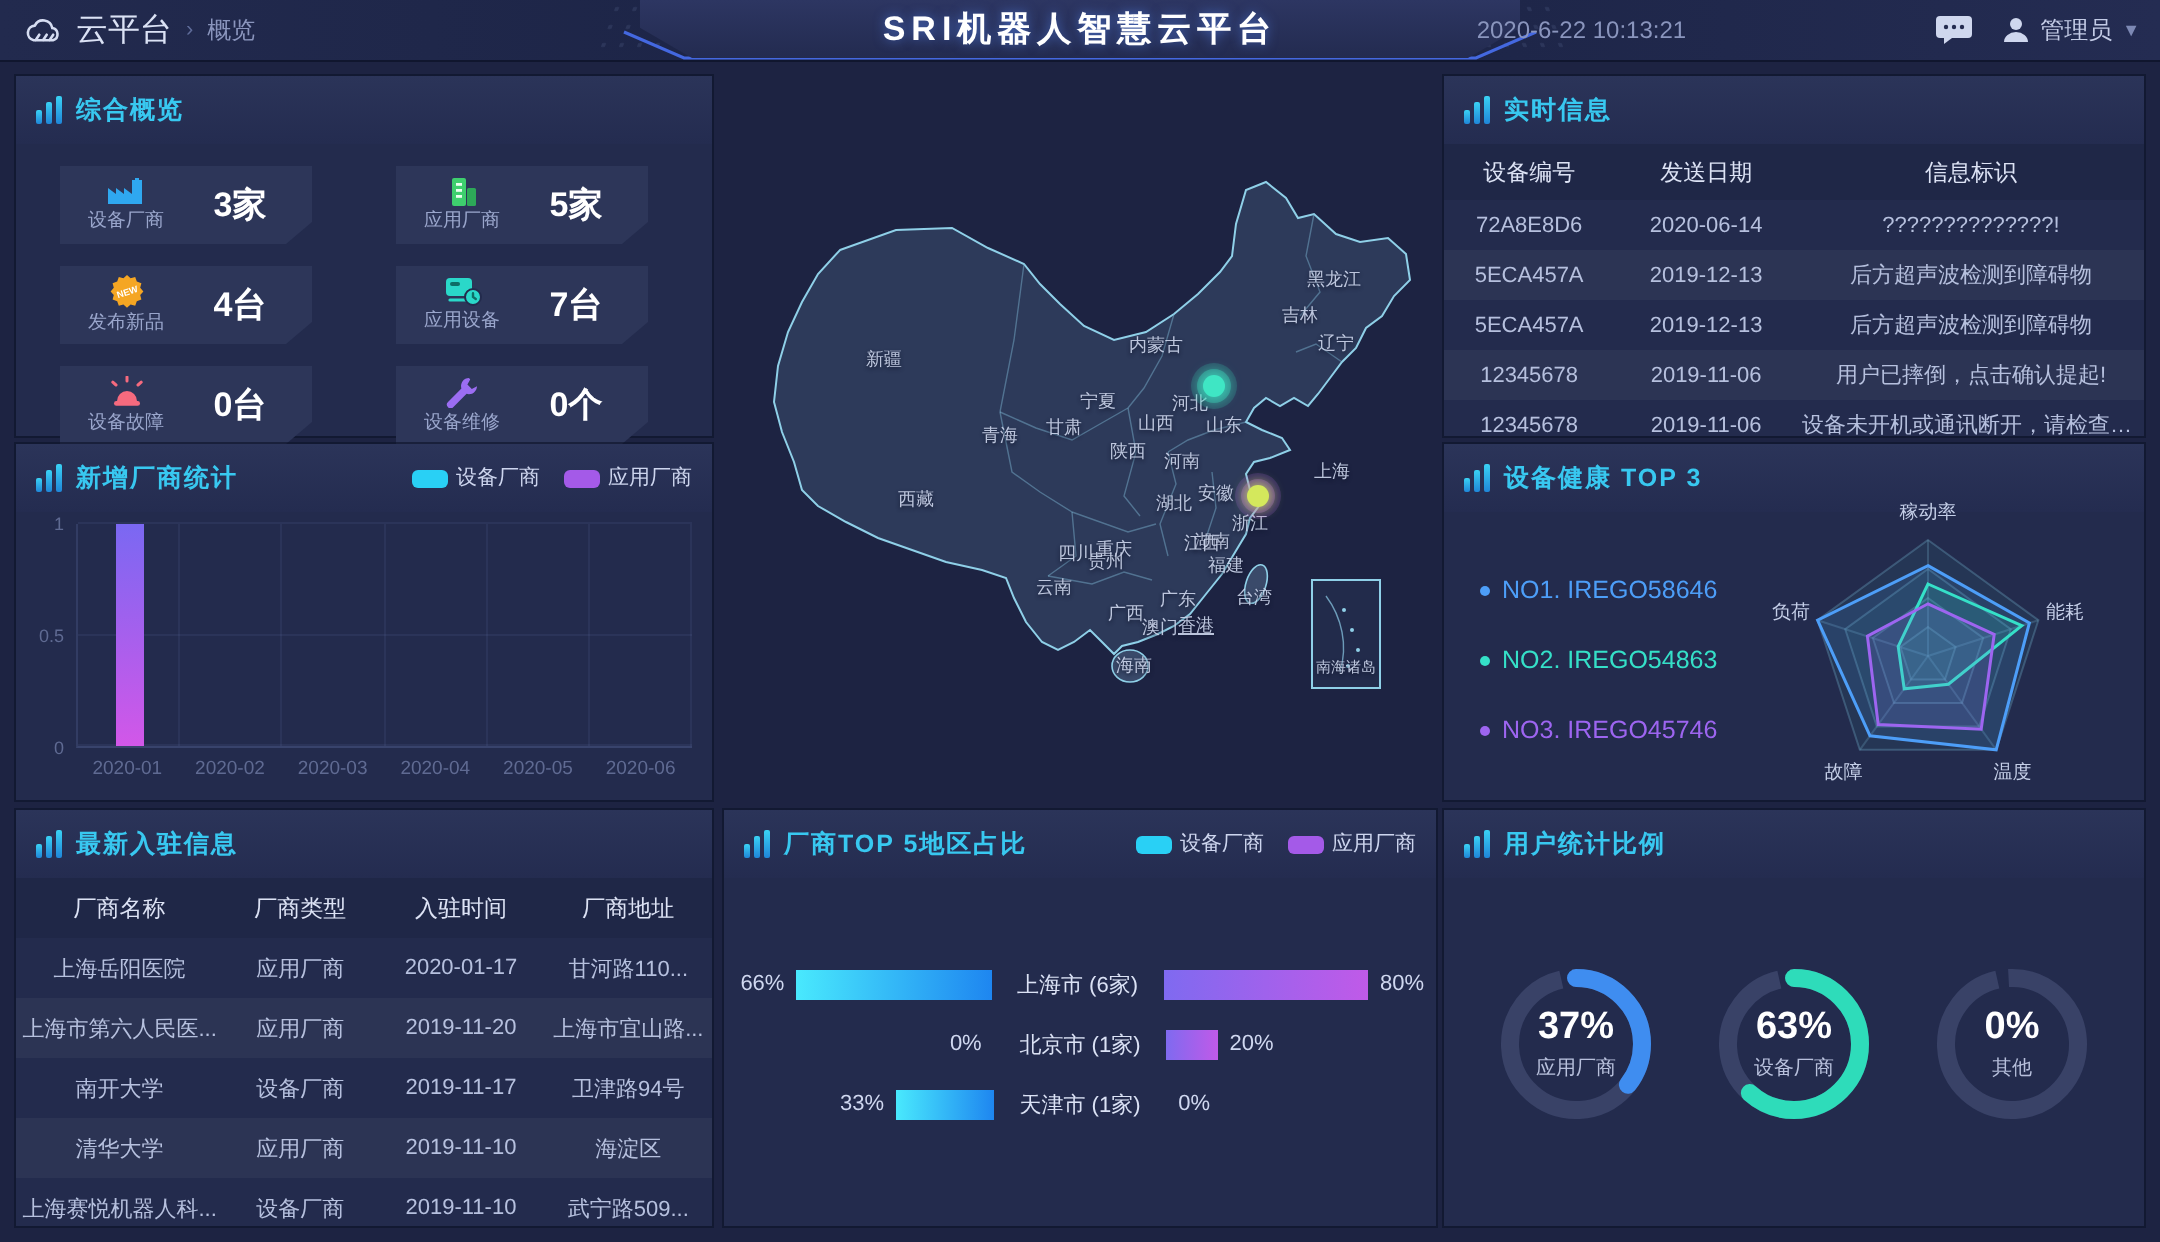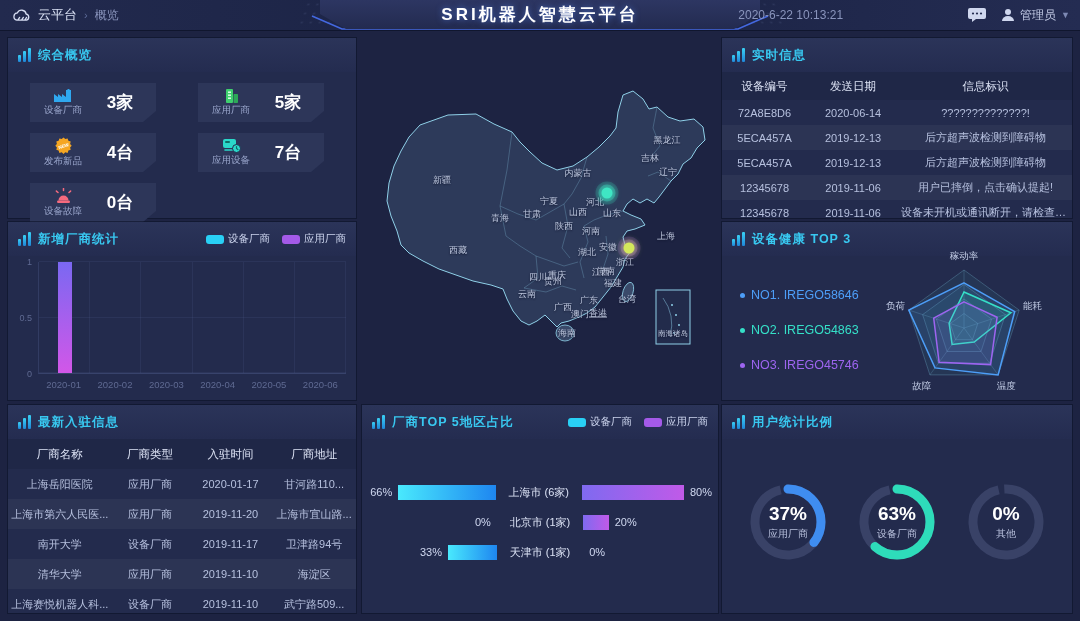--- a/index.html
+++ b/index.html
@@ -4,21 +4,21 @@
 <style>
   html,body{margin:0;padding:0;background:#1d2342;width:1080px;height:621px;overflow:hidden;
     font-family:"Liberation Sans","DejaVu Sans",sans-serif;}
   .stage{position:relative;width:1080px;height:621px;background:#1d2342;}
   
   .hdr{position:absolute;left:0;top:0;width:1080px;height:30px;background:linear-gradient(90deg,#222a4e,#1c2446 40%,#1c2446 60%,#242c52);border-bottom:1px solid #10162e;}
   .hdr .dots{position:absolute;top:0;bottom:0;width:160px;background-image:radial-gradient(rgba(160,180,230,.22) 1px,transparent 1.2px);background-size:9px 9px;opacity:.5}
   .hdr .dots.l{left:300px;transform:skewX(-20deg)}
   .hdr .dots.r{right:300px;transform:skewX(20deg)}
   .crumbs{position:absolute;left:12px;top:0;height:30px;display:flex;align-items:center;gap:7px;z-index:3}
-  .crumbs .app{color:#dbe2f5;font-size:13px;cursor:pointer}
+  .crumbs .app{color:#dbe2f5;font-size:16px;cursor:pointer}
   .crumbs .sep{color:#5f6c9a;font-size:11px}
   .crumbs .page{color:#8a95bd;font-size:12px;cursor:pointer}
   .banner{position:absolute;left:50%;top:0;transform:translateX(-50%);width:440px;height:29px;
     background:linear-gradient(180deg,#2d3662,#232b50);
     clip-path:polygon(0 0,100% 0,100% 48%,calc(100% - 26px) 100%,26px 100%,0 48%);
     display:flex;align-items:center;justify-content:center;z-index:2}
   .banner h1{margin:0;color:#ffffff;font-size:17px;font-weight:bold;letter-spacing:3px;text-shadow:0 0 6px rgba(90,140,255,.6)}
   .banner-line{position:absolute;left:50%;top:0;transform:translateX(-50%);z-index:1}
   .hright{position:absolute;right:10px;top:0;height:30px;display:flex;align-items:center;gap:14px;z-index:3}
   .hright .dt{color:#8a95bd;font-size:12px;margin-right:110px}
@@ -206,20 +206,29 @@
       <div class="card">
         <span class="ic">
           <svg class="ic-svg" width="19" height="16" viewBox="0 0 19 16">
             <path d="M4.5,12.5 a5,5 0 0 1 10,0 z" fill="#f56a7e"></path>
             <rect x="3" y="12.5" width="13" height="2.4" rx="1.2" fill="#f56a7e"></rect>
             <path d="M9.5,2.5 v-2 M4,4.5 l-1.6,-1.4 M15,4.5 l1.6,-1.4" stroke="#f56a7e" stroke-width="1.5" stroke-linecap="round"></path>
           </svg>
           <span class="lab">设备故障</span>
         </span>
         <span class="val">0台</span>
+      </div>
+      <div class="card">
+        <span class="ic">
+          <svg class="ic-svg" width="18" height="16" viewBox="0 0 18 16">
+            <path d="M12.5,1 a4,4 0 0 0 -3.8,5.2 L2,13 a1.8,1.8 0 0 0 2.6,2.6 L11.3,8.9 a4,4 0 0 0 5.2,-3.8 l-2.6,1.4 -2.2,-2.2 1.4,-2.6 z" fill="#9b6df2"></path>
+          </svg>
+          <span class="lab">设备维修</span>
+        </span>
+        <span class="val">0个</span>
       </div>
     </div>
   </div>
 
   <div class="panel" id="p-nv" style="left:8px;top:222px;width:348px;height:178px">
     <div class="phead">
       <span class="bars-icon">
           <i></i>
           <i></i>
           <i></i>

